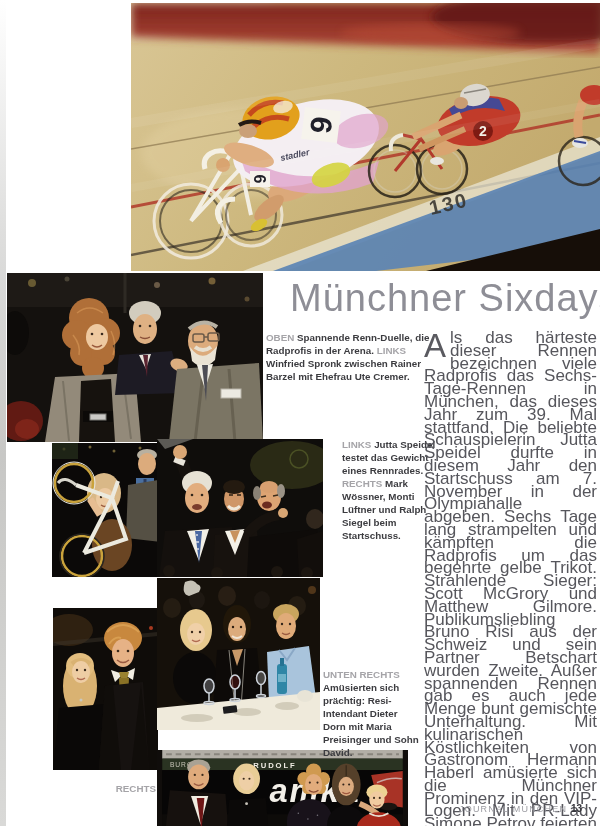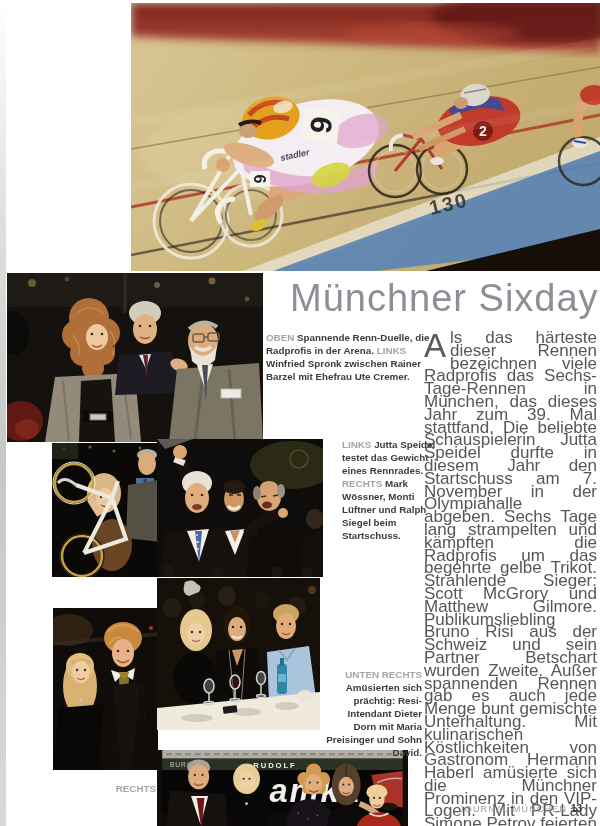--- a/index.html
+++ b/index.html
@@ -10,21 +10,21 @@
   svg text{font-family:"Liberation Sans",sans-serif;}
   .scan-edge{position:absolute;left:0;top:0;width:6px;height:826px;
     background:linear-gradient(#ffffff 0%,#dededd 28%,#c7c7c5 55%,#d9d9d7 100%);}
   .title{position:absolute;left:290px;top:277px;margin:0;width:310px;
     font-size:38px;font-weight:300;letter-spacing:1px;color:#8e8e96;white-space:nowrap;}
   .cap{position:absolute;font-size:9.8px;line-height:13px;font-weight:bold;color:#3c3c40;}
   .cap .lbl{color:#a5a4a8;font-weight:bold;}
   .cap-a{left:266px;top:331px;width:168px;}
   .cap-b{left:323px;top:438px;width:99px;padding-left:19px;}
   .cap-c{left:323px;top:563px;width:99px;}
-  .cap-d{left:323px;top:668px;width:99px;text-align:right;}
+  .cap-d{left:323px;top:668px;width:99px;}
   .cap-e{left:48px;top:782px;width:108px;text-align:right;}
   .cap-e .lbl{display:block;}
   .article{position:absolute;left:424px;top:332px;width:173px;}
   .article p{margin:0;font-size:17px;line-height:12.8px;color:#56565c;
     text-align:justify;hyphens:auto;-webkit-hyphens:auto;}
   .article p::first-letter{float:left;font-size:33px;line-height:26px;
     padding:1px 4px 0 0;color:#5a5a60;}
   .footer{position:absolute;left:436px;top:803px;width:146px;text-align:right;
     font-size:9px;letter-spacing:1.2px;color:#9b9ba1;white-space:nowrap;}
   .footer .fp{font-size:10px;font-weight:bold;color:#35353b;letter-spacing:0;}

